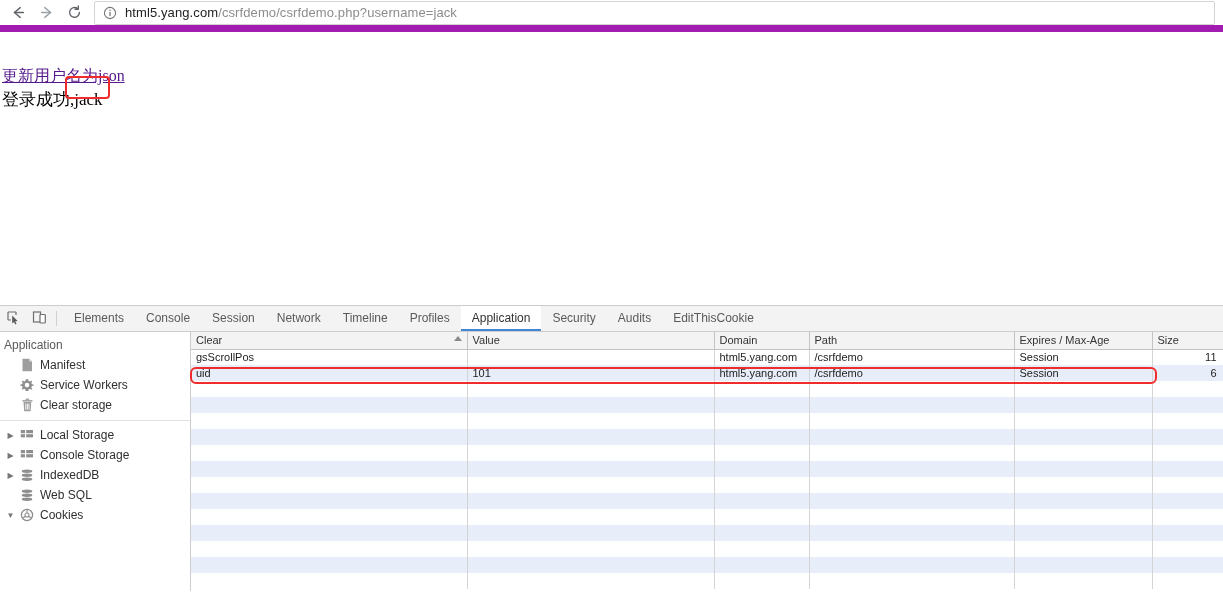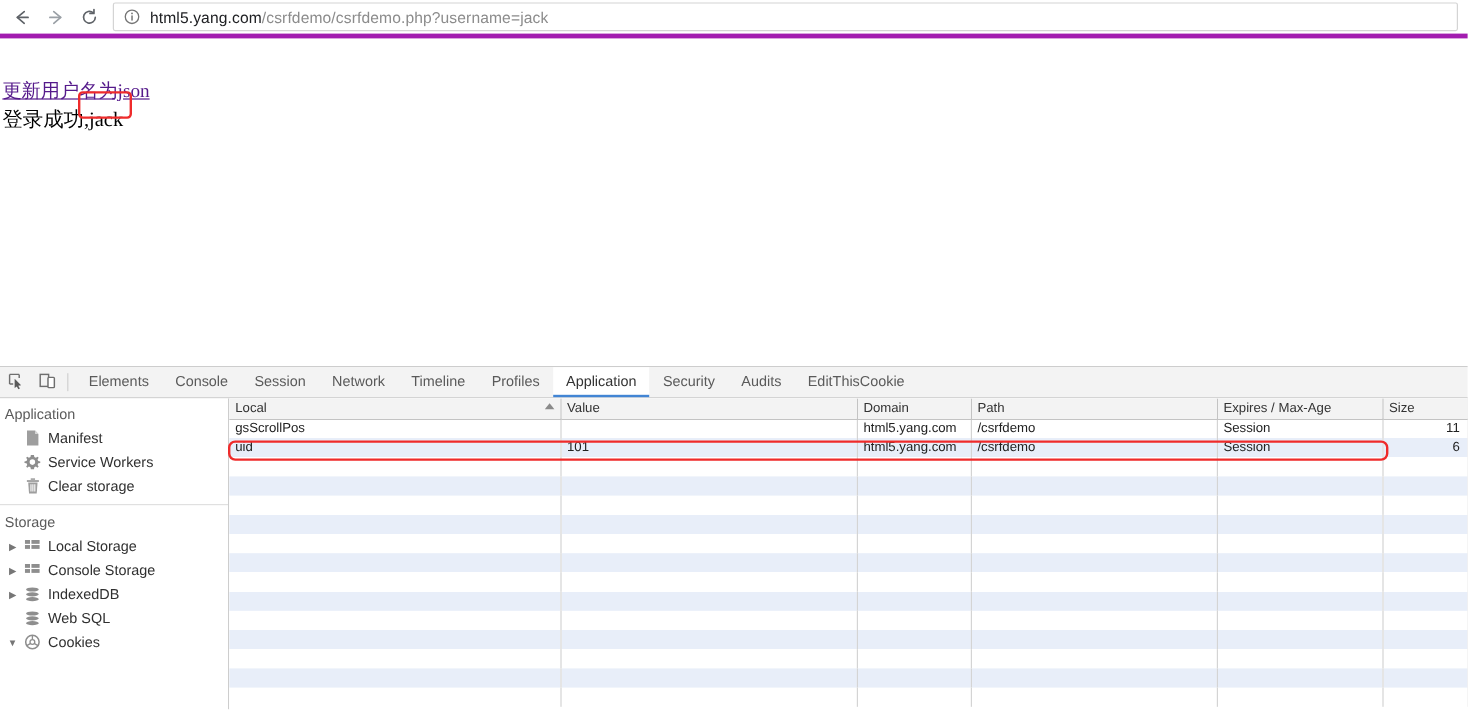--- a/index.html
+++ b/index.html
@@ -6,21 +6,21 @@
   body{
     width:1223px;height:596px;overflow:hidden;background:#ffffff;
     font-family:"Liberation Sans",sans-serif;font-size:12px;color:#222;
     -webkit-font-smoothing:antialiased;
   }
   .app{position:relative;width:1223px;height:596px;}
 
   
   .browser-bar{
     position:absolute;left:0;top:0;width:1223px;height:32px;
-    background:#ffffff;border-bottom:4px solid #a21caf;
+    background:#ffffff;border-bottom:7px solid #a21caf;
     display:flex;align-items:center;box-sizing:border-box;
   }
   .nav-btn{
     width:28px;height:28px;display:flex;align-items:center;justify-content:center;
     flex:0 0 auto;cursor:default;
   }
   .nav-btn svg{display:block;}
   .nav-back{margin-left:4px;}
   .omnibox{
     flex:1 1 auto;height:24px;margin:0 8px 0 6px;
@@ -290,21 +290,20 @@
               <line x1="4.8" y1="5.6" x2="4.8" y2="11.6" stroke="#ffffff" stroke-width="0.9"></line>
               <line x1="6.4" y1="5.6" x2="6.4" y2="11.6" stroke="#ffffff" stroke-width="0.9"></line>
               <line x1="8.0" y1="5.6" x2="8.0" y2="11.6" stroke="#ffffff" stroke-width="0.9"></line>
             </svg>
           </span>
           <span class="sb-label">Clear storage</span>
         </div>
 
         <div class="sb-divider"></div>
 
-        <div class="sb-section-title">Storage</div>
 
         <div class="sb-item">
           <span class="sb-arrow">▶</span>
           <span class="sb-glyph">
             <svg width="14" height="12" viewBox="0 0 14 12">
               <rect x="0.8" y="1" width="4.2" height="3.2" fill="#8e8e8e"></rect>
               <rect x="6.2" y="1" width="6.8" height="3.2" fill="#8e8e8e"></rect>
               <rect x="0.8" y="5.2" width="4.2" height="3.2" fill="#8e8e8e"></rect>
               <rect x="6.2" y="5.2" width="6.8" height="3.2" fill="#8e8e8e"></rect>
             </svg>
@@ -372,21 +371,21 @@
             <col style="width:276px">
             <col style="width:247px">
             <col style="width:95px">
             <col style="width:205px">
             <col style="width:138px">
             <col style="width:71px">
           </colgroup>
           <thead>
             <tr>
               <th>
-                <span>Local</span>
+                <span>Clear</span>
                 <span class="sort-caret"></span>
               </th>
               <th><span>Value</span></th>
               <th><span>Domain</span></th>
               <th><span>Path</span></th>
               <th><span>Expires / Max-Age</span></th>
               <th><span>Size</span></th>
             </tr>
           </thead>
           <tbody>

